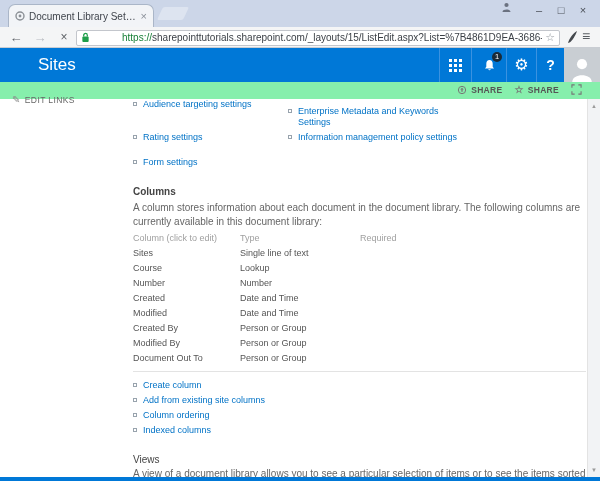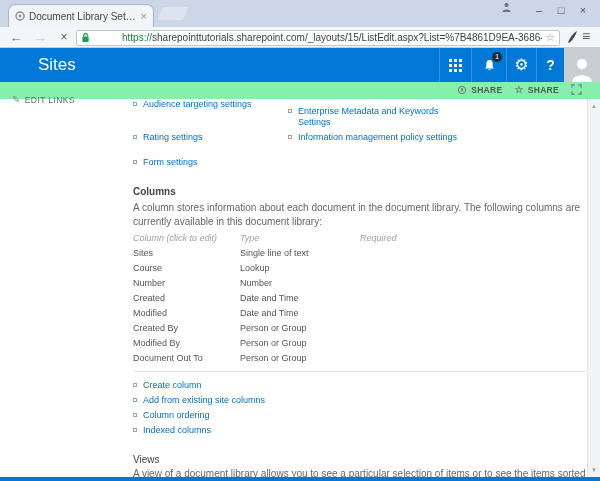--- a/index.html
+++ b/index.html
@@ -74,21 +74,21 @@
 
   
   .link-item { position:absolute; display:flex; align-items:flex-start; font-size:9px; line-height:11px; }
   .bullet { flex:0 0 4px; width:4px; height:4px; border:1px solid #98a3ad; margin:3px 6px 0 0; }
   .bluelink { color:#0072c6; text-decoration:none; }
   .section-heading { position:absolute; font-size:10px; color:#444; }
   .section-desc { position:absolute; width:455px; font-size:10px; line-height:14px; color:#666; }
 
   .cols-table { position:absolute; left:133px; top:233px; display:grid;
     grid-template-columns:107px 120px 226px; grid-auto-rows:15px; font-size:9px; }
-  .cols-table .th { color:#a0a0a0;font-style:italic; }
+  .cols-table .th { color:#a0a0a0; }
   .cols-table .td { color:#555; }
   .divider { position:absolute; left:133px; top:371px; width:453px; height:1px; background:#e3e3e3; }
 
   .bottom-strip { position:absolute; left:0; top:477px; width:600px; height:4px; background:#0078d7; }
 
   svg { display:block; }
 </style>
 </head>
 <body>
 

